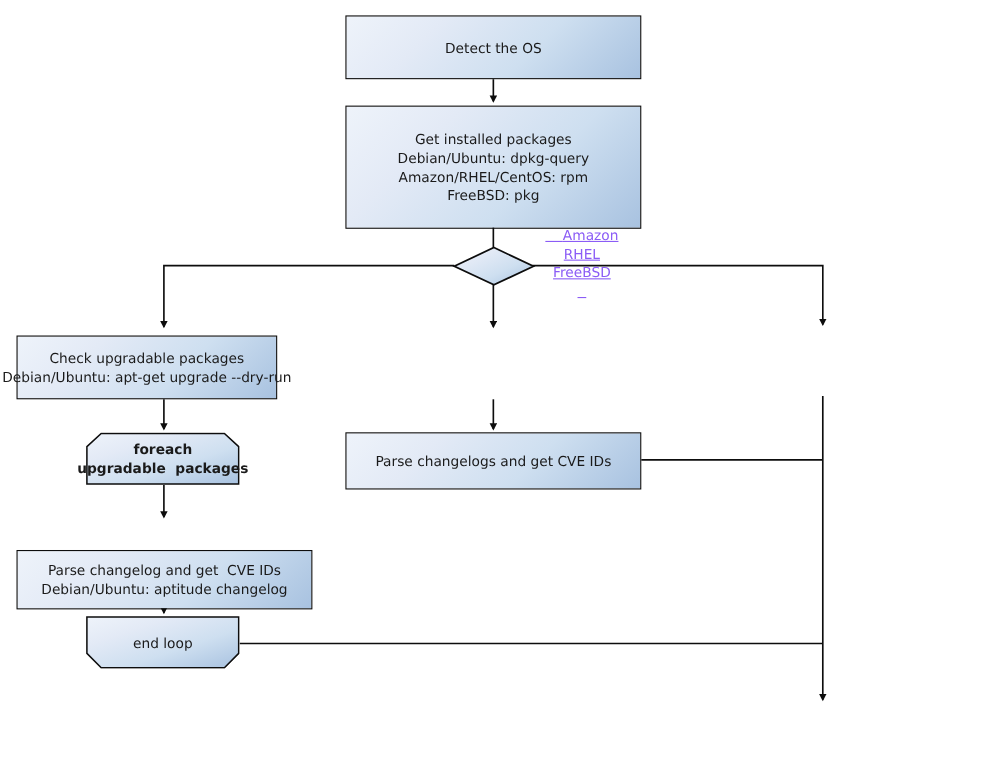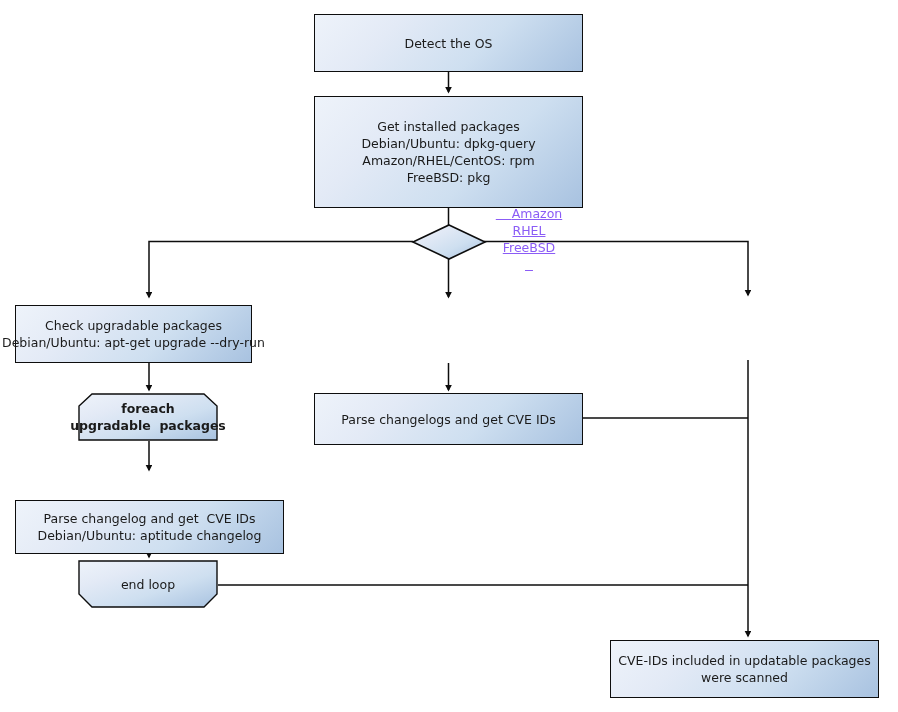--- a/index.html
+++ b/index.html
@@ -171,18 +171,14 @@
 Debian/Ubuntu: aptitude changelog</span>
   </div>
 
   <div class="node loop-end" style="left:78px; top:560px; width:140px; height:48px;">
     <svg class="loop-shape" viewBox="0 0 140 48" preserveAspectRatio="none">
       <polygon points="1,1 139,1 139,34 126,47 14,47 1,34" fill="url(#nodegrad)" stroke="#0d0d0d" stroke-width="1.4"></polygon>
     </svg>
     <span class="loop-label">end loop</span>
   </div>
 
-  <div class="node" style="left:610px; top:640px; width:269px; height:58px;">
-    <span class="txt">CVE-IDs included in updatable packages
-were scanned</span>
-  </div>
 
 </div>
 
 </body></html>

